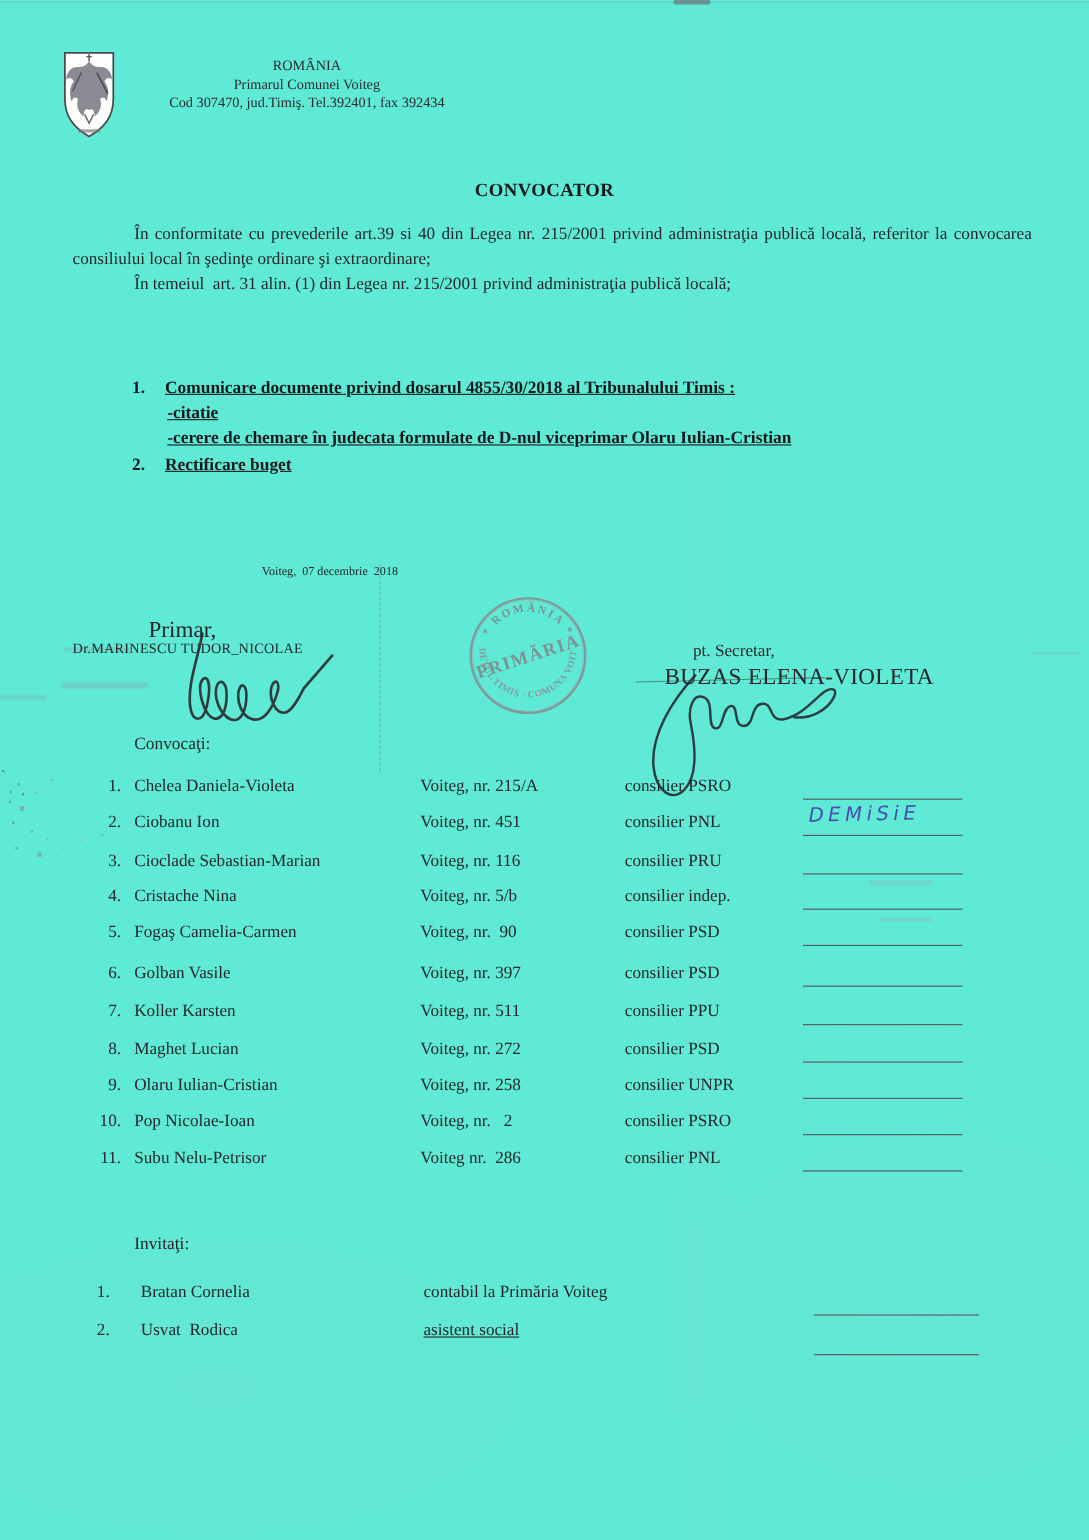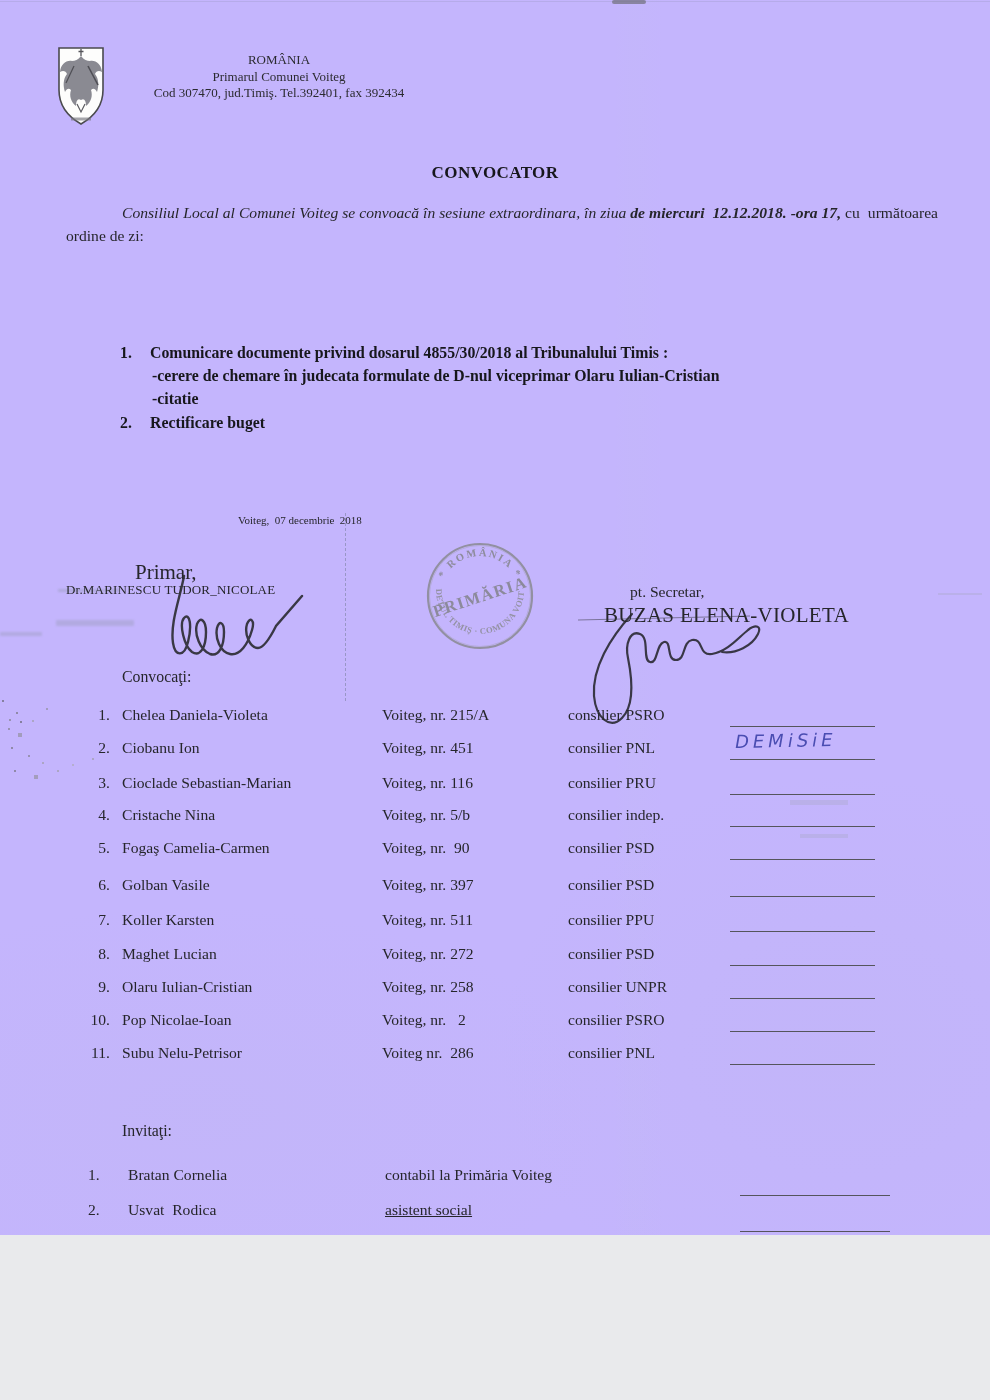--- a/index.html
+++ b/index.html
@@ -1,35 +1,35 @@
 <!DOCTYPE html>
 <html><head>
 <meta charset="utf-8">
 <style>
   html,body{margin:0;padding:0;background:#e9eaec;}
-  .page{position:relative;width:990px;height:1235px;margin:0 auto;background:#c4b5fd;
+  .page{position:relative;width:990px;height:1400px;margin:0 auto;background:#5eead4;
         font-family:"Liberation Serif",serif;color:#26262b;overflow:hidden;}
   .page::before{content:"";position:absolute;inset:0;
         background:
           radial-gradient(ellipse 600px 300px at 20% 90%, rgba(180,190,205,.08), transparent 70%),
           radial-gradient(ellipse 500px 400px at 85% 85%, rgba(170,180,200,.07), transparent 70%),
           linear-gradient(90deg, transparent 62%, rgba(190,200,225,.06) 64%, transparent 67%);
         pointer-events:none;}
   .abs{position:absolute;}
   .t{white-space:pre-wrap;}
   
   .hdr-text{left:145px;top:52px;width:268px;text-align:center;font-size:13px;line-height:16.5px;color:#2b2b30;}
   
   .doc-title{left:0;top:163px;width:100%;text-align:center;font-weight:bold;font-size:17px;letter-spacing:.4px;color:#17171c;}
   
   .intro{left:66px;top:201px;width:872px;font-size:15.6px;line-height:23.2px;text-align:justify;}
   .intro p{margin:0;text-indent:56px;}
   .it{font-style:italic;}
   .bold{font-weight:bold;}
-  .agenda{left:120px;top:341px;width:812px;font-size:15.8px;line-height:23.2px;font-weight:bold;color:#17171c;}
+  .agenda{left:120px;top:341px;width:812px;font-size:15.8px;line-height:23.2px;font-weight:bold;color:#17171c;text-decoration:underline;}
   .agenda .num{display:inline-block;width:30px;}
   .agenda .sub{margin-left:32px;}
   .closing{left:66px;top:446px;width:872px;font-size:15.6px;line-height:23.2px;text-align:justify;}
   .closing p{margin:0;text-indent:56px;}
   .dateline{left:238px;top:514px;font-size:11px;}
   
   .primar-label{left:135px;top:560px;font-size:21px;}
   .primar-name{left:66px;top:582px;font-size:13px;letter-spacing:.2px;}
   .secretar-label{left:630px;top:583px;font-size:15.6px;}
   .secretar-name{left:604px;top:603px;font-size:21px;letter-spacing:.3px;}
@@ -89,27 +89,28 @@
   </div>
   <div class="abs hdr-text">
     <div class="t">ROMÂNIA</div>
     <div class="t">Primarul Comunei Voiteg</div>
     <div class="t">Cod 307470, jud.Timiş. Tel.392401, fax 392434</div>
   </div>
 
   <div class="abs doc-title t">CONVOCATOR</div>
 
   <div class="abs intro">
-    <p><span class="t it">Consiliul Local al Comunei Voiteg se convoacă în sesiune extraordinara, în ziua </span><span class="t it bold">de miercuri  12.12.2018. -ora 17,</span><span class="t"> cu  următoarea ordine de zi:</span></p>
+    <p><span class="t">În conformitate cu prevederile art.39 si 40 din Legea nr. 215/2001 privind administraţia publică locală, referitor la convocarea consiliului local în şedinţe ordinare şi extraordinare;</span></p>
+    <p><span class="t">În temeiul  art. 31 alin. (1) din Legea nr. 215/2001 privind administraţia publică locală;</span></p>
   </div>
 
   <div class="abs agenda">
     <div><span class="num t">1.</span><span class="t">Comunicare documente privind dosarul 4855/30/2018 al Tribunalului Timis :</span></div>
+    <div class="sub t">-citatie</div>
     <div class="sub t">-cerere de chemare în judecata formulate de D-nul viceprimar Olaru Iulian-Cristian</div>
-    <div class="sub t">-citatie</div>
     <div><span class="num t">2.</span><span class="t">Rectificare buget</span></div>
   </div>
 
 
   <div class="abs dateline t">Voiteg,  07 decembrie  2018</div>
 
   <div class="abs" style="left:415px;top:526px;width:130px;height:140px;opacity:.85;">
     <svg width="130" height="140" viewBox="0 0 130 140">
       <circle cx="65" cy="70" r="52" fill="none" stroke="#8a8a92" stroke-width="2.2"></circle>
       <circle cx="65" cy="70" r="50.5" fill="none" stroke="#9a9aa2" stroke-width=".7" opacity=".6"></circle>

